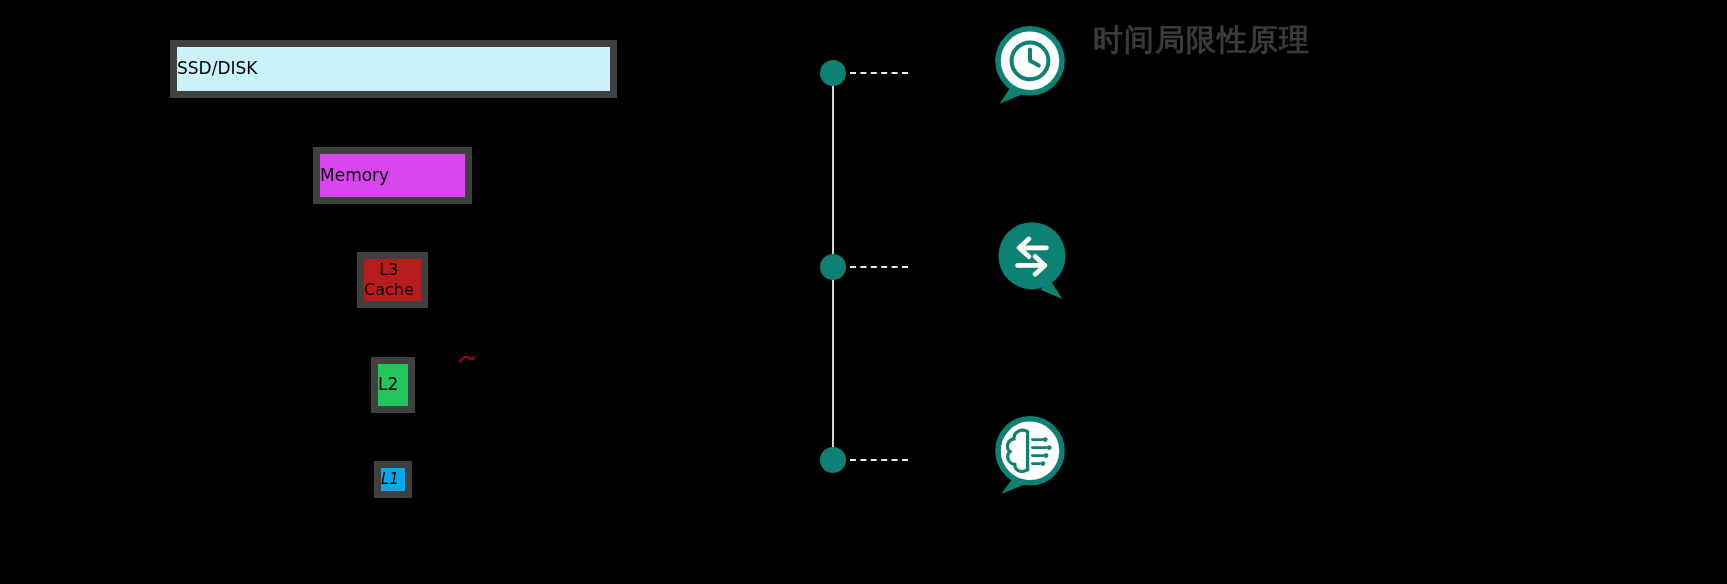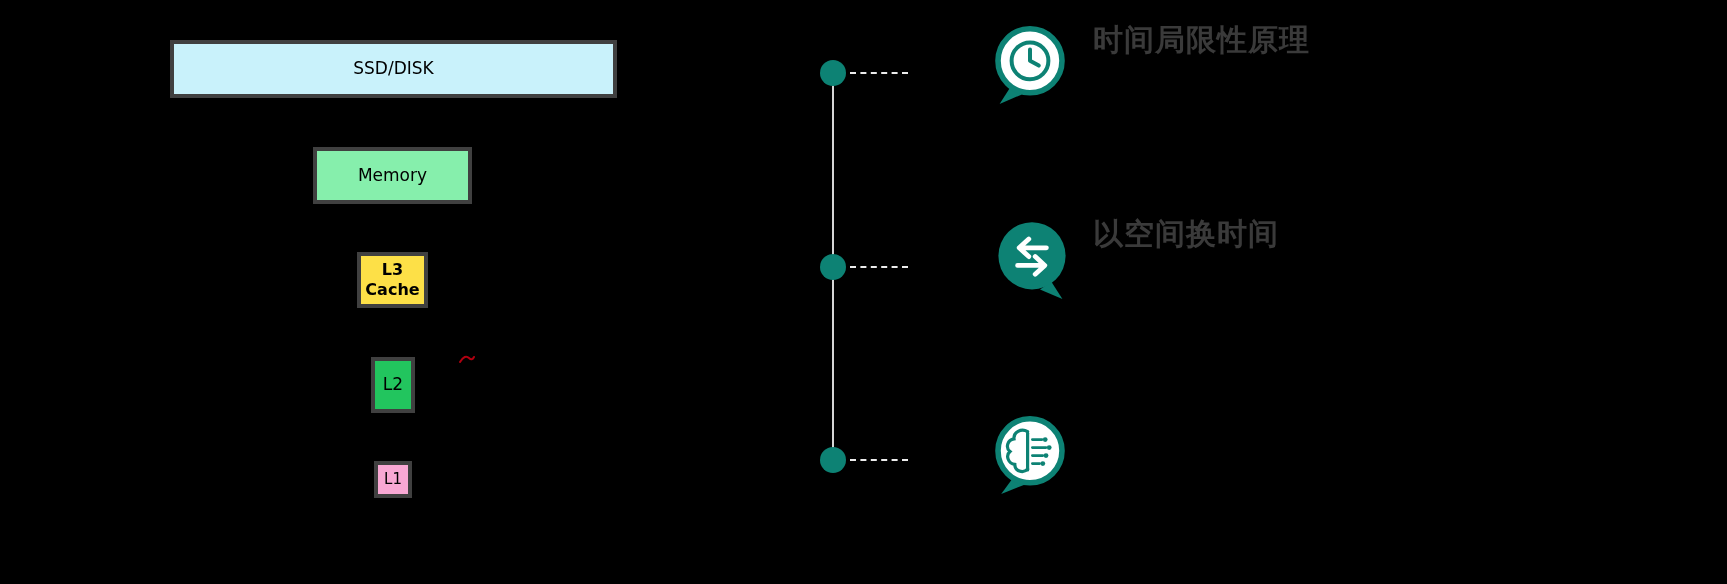--- a/index.html
+++ b/index.html
@@ -9,24 +9,23 @@
     height: 584px;
     background: #000000;
     overflow: hidden;
     font-family: "DejaVu Sans", "Liberation Sans", sans-serif;
   }
   
   .box {
     position: absolute;
     display: flex;
     align-items: center;
-    justify-content: center;
     color: #000;
     font-size: 17px;
-    border: 4px solid #404040;
+    border: 7px solid #404040;
     box-sizing: border-box;
   }
   .box span { white-space: pre-line; text-align: center; line-height: 1.25; }
   .lv0 { left: 170px; top: 40px;  width: 447px; height: 58px; }
   .lv1 { left: 313px; top: 147px; width: 159px; height: 57px; }
   .lv2 { left: 357px; top: 252px; width: 71px;  height: 56px; font-size: 16px; }
   .lv3 { left: 371px; top: 357px; width: 44px;  height: 56px; }
   .lv4 { left: 374px; top: 461px; width: 38px;  height: 37px; font-size: 15px; }
 
   
@@ -77,31 +76,31 @@
   .red-mark { position: absolute; left: 458px; top: 352px; width: 18px; height: 14px; }
 </style>
 </head>
 <body>
 
 <div class="canvas">
 
   <div class="box lv0" style="background: rgb(201, 242, 251);">
     <span>SSD/DISK</span>
   </div>
-  <div class="box lv1" style="background: #86efac;">
+  <div class="box lv1" style="background: #d946ef;">
     <span>Memory</span>
   </div>
-  <div class="box lv2" style="background: #fde047; font-weight: bold;">
+  <div class="box lv2" style="background: #b91c1c;">
     <span>L3
 Cache</span>
   </div>
   <div class="box lv3" style="background: #22c55e;">
     <span>L2</span>
   </div>
-  <div class="box lv4" style="background: #f9a8d4;">
+  <div class="box lv4" style="background: #0ea5e9; font-style: italic;">
     <span>L1</span>
   </div>
 
   <svg class="red-mark" viewBox="0 0 18 14">
     <path d="M2 10 Q7 2 11 6 Q14 9 16 5" fill="none" stroke="#b00010" stroke-width="2" stroke-linecap="round"></path>
   </svg>
 
   <div class="tl-line" style="background: rgb(214, 214, 214);"></div>
 
   <div class="tl-dot d0" style="background: rgb(13, 130, 116);"></div>
@@ -138,15 +137,14 @@
       <path d="M47 26 V72" fill="none" stroke="#0d8274" stroke-width="4" stroke-linecap="round"></path>
       <path d="M53 34 h12 M53 44 h17 M53 54 h13 M53 64 h9" fill="none" stroke="#0d8274" stroke-width="3.5" stroke-linecap="round"></path>
       <circle cx="69" cy="34" r="3" fill="#0d8274"></circle>
       <circle cx="74" cy="44" r="3" fill="#0d8274"></circle>
       <circle cx="70" cy="54" r="3" fill="#0d8274"></circle>
       <circle cx="66" cy="64" r="3" fill="#0d8274"></circle>
     </svg>
   </div>
 
   <div class="note n0" style="color: rgb(58, 58, 58);">时间局限性原理</div>
-  <div class="note n1" style="color: rgb(58, 58, 58);">以空间换时间</div>
 
 </div>
 
 </body></html>

